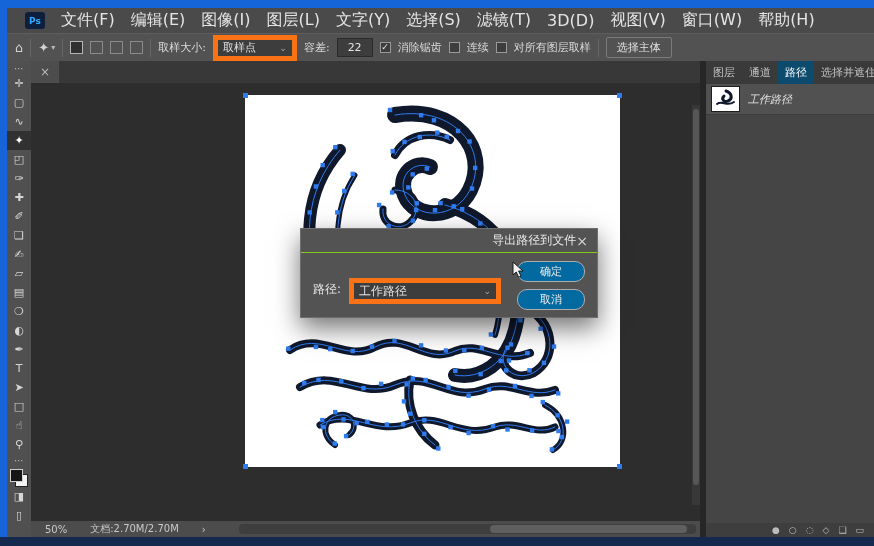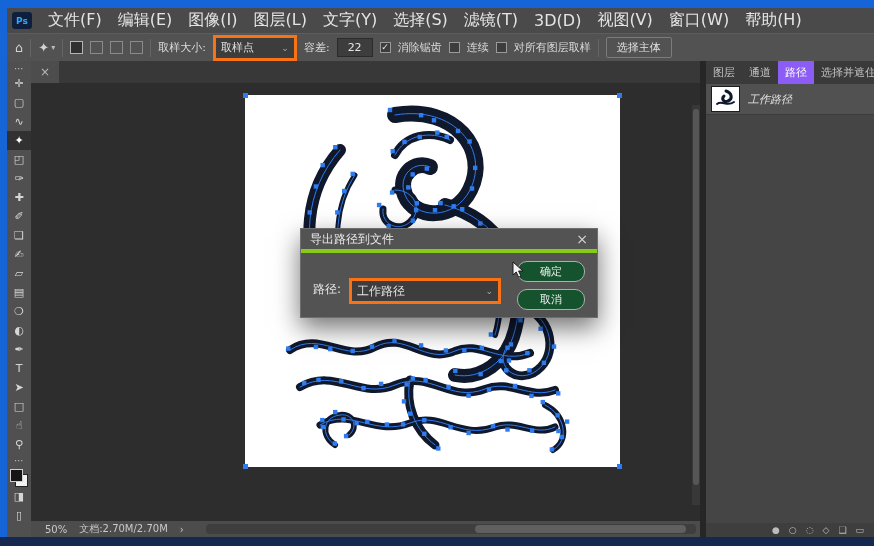--- a/index.html
+++ b/index.html
@@ -4,32 +4,32 @@
 <style>
   html,body{margin:0;padding:0;background:#000;}
   #stage{position:relative;width:874px;height:546px;overflow:hidden;background:#4a4a4a;
          font-family:"DejaVu Sans","Liberation Sans",sans-serif;color:#ddd;-webkit-font-smoothing:antialiased;}
   .abs{position:absolute;}
   
   #accent-top{left:0;top:0;width:874px;height:8px;}
   #accent-left{left:0;top:8px;width:7px;height:529px;}
   #accent-bottom{left:0;top:537px;width:874px;height:9px;}
   
-  #menubar{left:7px;top:8px;width:867px;height:25px;background:#4a4a4a;display:flex;align-items:center;padding-left:5px;box-sizing:border-box;}
+  #menubar{left:7px;top:8px;width:867px;height:25px;background:#4a4a4a;display:flex;align-items:center;padding-left:18px;box-sizing:border-box;}
   #ps-logo{width:20px;height:17px;background:#0d1f3c;border-radius:3px;display:flex;align-items:center;justify-content:center;
            font-size:9px;font-weight:bold;margin-right:8px;}
   .menu-item{font-size:16px;color:#e4e4e4;padding:3px 8px;cursor:default;white-space:nowrap;}
   
   #optionsbar{left:7px;top:33px;width:867px;height:28px;background:#525252;border-top:1px solid #5d5d5d;
               display:flex;align-items:center;gap:7px;padding:0 8px;box-sizing:border-box;font-size:11px;color:#dcdcdc;white-space:nowrap;}
   .vsep{width:1px;height:18px;background:#656565;}
   .opt-icon{font-size:13px;color:#d3d3d3;}
   .selmode{width:13px;height:13px;border:1px solid #8b8b8b;background:transparent;box-sizing:border-box;}
   .selmode.active{background:#303030;border-color:#b5b5b5;}
-  .dropdown{display:flex;align-items:center;justify-content:space-between;background:#3d3d3d;border:3px solid #f97316;
+  .dropdown{display:flex;align-items:center;justify-content:space-between;background:#3d3d3d;border:5px solid #f97316;
             height:26px;padding:8px 5px;min-width:84px;box-sizing:border-box;color:#e0e0e0;}
   .numfield{background:#3d3d3d;border:1px solid #2b2b2b;height:17px;width:34px;display:flex;align-items:center;justify-content:center;color:#e6e6e6;}
   .cb{width:11px;height:11px;border:1px solid #9a9a9a;background:#3d3d3d;display:inline-flex;align-items:center;justify-content:center;
       font-size:9px;line-height:1;color:#e8e8e8;box-sizing:border-box;}
   .opt-btn{border:1px solid #7b7b7b;border-radius:2px;padding:2px 10px;color:#e2e2e2;background:transparent;}
   
   #toolbar{left:7px;top:61px;width:24px;height:476px;background:#505050;display:flex;flex-direction:column;align-items:center;padding-top:1px;box-sizing:border-box;}
   .tool{width:24px;height:19px;display:flex;align-items:center;justify-content:center;font-size:11px;color:#d6d6d6;}
   .tool.active{background:#313131;color:#ffffff;}
   .tool-more{height:12px;font-size:10px;color:#bdbdbd;display:flex;align-items:center;}
@@ -43,41 +43,41 @@
   #doctab .close{color:#b9b9b9;font-size:12px;}
   #canvas{position:absolute;left:0;top:22px;right:0;bottom:16px;overflow:hidden;background:#2d2d2d;}
   #docimg{position:absolute;left:214px;top:12px;width:375px;height:372px;background:#ffffff;}
   .anchor{position:absolute;width:5px;height:5px;}
   #a-tl{left:-2px;top:-2px;} #a-tr{right:-2px;top:-2px;} #a-bl{left:-2px;bottom:-2px;} #a-br{right:-2px;bottom:-2px;}
   #vscroll{position:absolute;right:0;top:22px;bottom:16px;width:8px;background:#383838;}
   #vthumb{position:absolute;left:1px;right:1px;top:1%;height:94%;background:#565656;border-radius:3px;}
   
   #dialog{position:absolute;left:269px;top:145px;width:296px;height:88px;background:#535353;border:1px solid #6e6e6e;
           box-shadow:0 10px 24px rgba(0,0,0,.55);font-size:12px;color:#e5e5e5;}
-  #dialog-titlebar{position:absolute;left:0;top:0;right:0;height:24px;display:flex;align-items:center;justify-content:space-between;
-                   padding:0 9px;box-sizing:border-box;border-bottom:4px solid #84cc16;}
+  #dialog-titlebar{position:absolute;left:0;top:0;right:0;height:24px;display:flex;align-items:center;justify-content:flex-end;
+                   padding:0 9px;box-sizing:border-box;border-bottom:1px solid #84cc16;}
   #dialog-title{font-size:12px;color:#e8e8e8;}
   #dialog-close{font-size:14px;color:#d5d5d5;}
   #dlg-path-label{position:absolute;left:12px;top:52px;}
   #dlg-dropdown{position:absolute;left:48px;top:49px;width:152px;}
-  .dlg-btn{position:absolute;right:12px;width:66px;height:19px;border:1px solid #aeaeae;border-radius:10px;background:#14532d;
+  .dlg-btn{position:absolute;right:12px;width:66px;height:19px;border:1px solid #aeaeae;border-radius:10px;background:#0369a1;
            display:flex;align-items:center;justify-content:center;font-size:11px;color:#efefef;}
   #btn-ok{top:32px;} #btn-cancel{top:60px;margin-left:42px;}
   #cursor{position:absolute;left:481px;top:178px;width:14px;height:18px;}
   
   #statusbar{position:absolute;left:0;bottom:0;right:0;height:16px;background:#4c4c4c;display:flex;align-items:center;
-             gap:12px;padding-left:14px;font-size:10px;color:#c9c9c9;box-sizing:border-box;}
+             gap:23px;padding-left:14px;font-size:10px;color:#c9c9c9;box-sizing:border-box;}
   #hscroll{flex:1;height:10px;background:#3e3e3e;margin:0 4px 0 10px;position:relative;border-radius:4px;}
   #hthumb{position:absolute;left:55%;width:43%;top:1px;bottom:1px;background:#5f5f5f;border-radius:4px;}
   
   #panelgap{left:700px;top:61px;width:6px;height:476px;background:#262626;}
   #rightpanel{left:706px;top:61px;width:168px;height:476px;background:#454545;}
   #paneltabs{position:absolute;left:0;top:0;right:0;height:23px;background:#3a3a3a;display:flex;align-items:stretch;overflow:hidden;}
   .ptab{display:flex;align-items:center;padding:4px 7px;font-size:11px;color:#c3c3c3;white-space:nowrap;}
-  .ptab.active{background:#8b5cf6;color:#ffffff;}
+  .ptab.active{background:#0c4a6e;color:#ffffff;}
   #panelbody{position:absolute;left:0;top:23px;right:0;bottom:14px;background:#454545;}
   #pathrow{height:30px;background:#515151;display:flex;align-items:center;gap:8px;padding:0 5px;border-bottom:1px solid #3c3c3c;}
   #paththumb{width:27px;height:24px;background:#ffffff;border:1px solid #1d1d1d;}
   #pathlabel{font-size:11px;font-style:italic;color:#e2e2e2;}
   #panelicons{position:absolute;left:0;bottom:0;right:0;height:14px;background:#3e3e3e;display:flex;align-items:center;
               justify-content:flex-end;gap:9px;padding-right:10px;font-size:9px;color:#bcbcbc;}
 </style>
 </head>
 <body>
 

